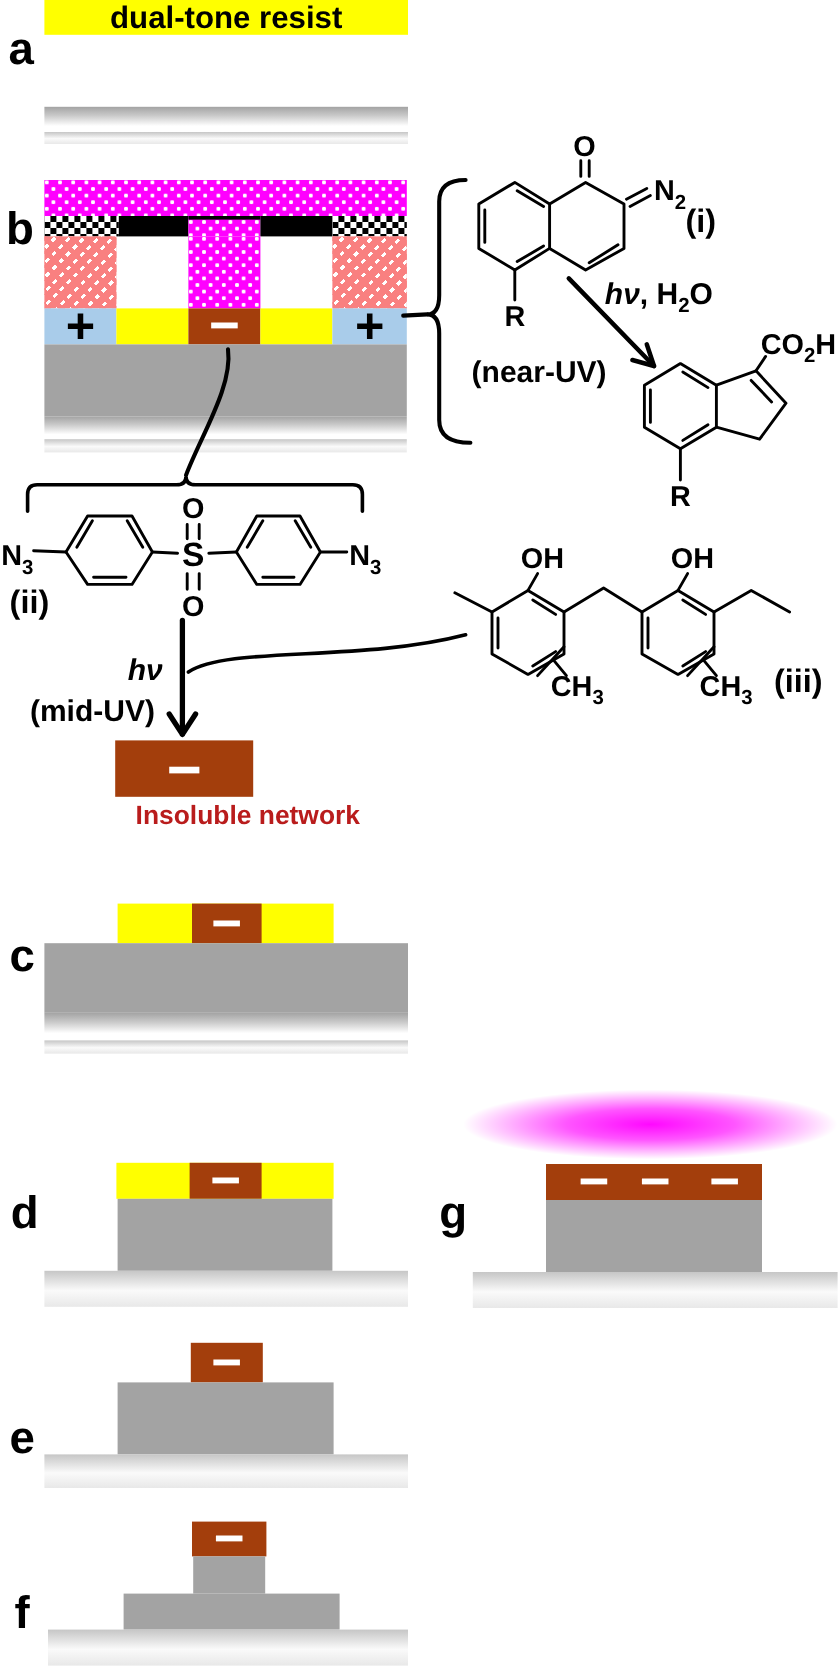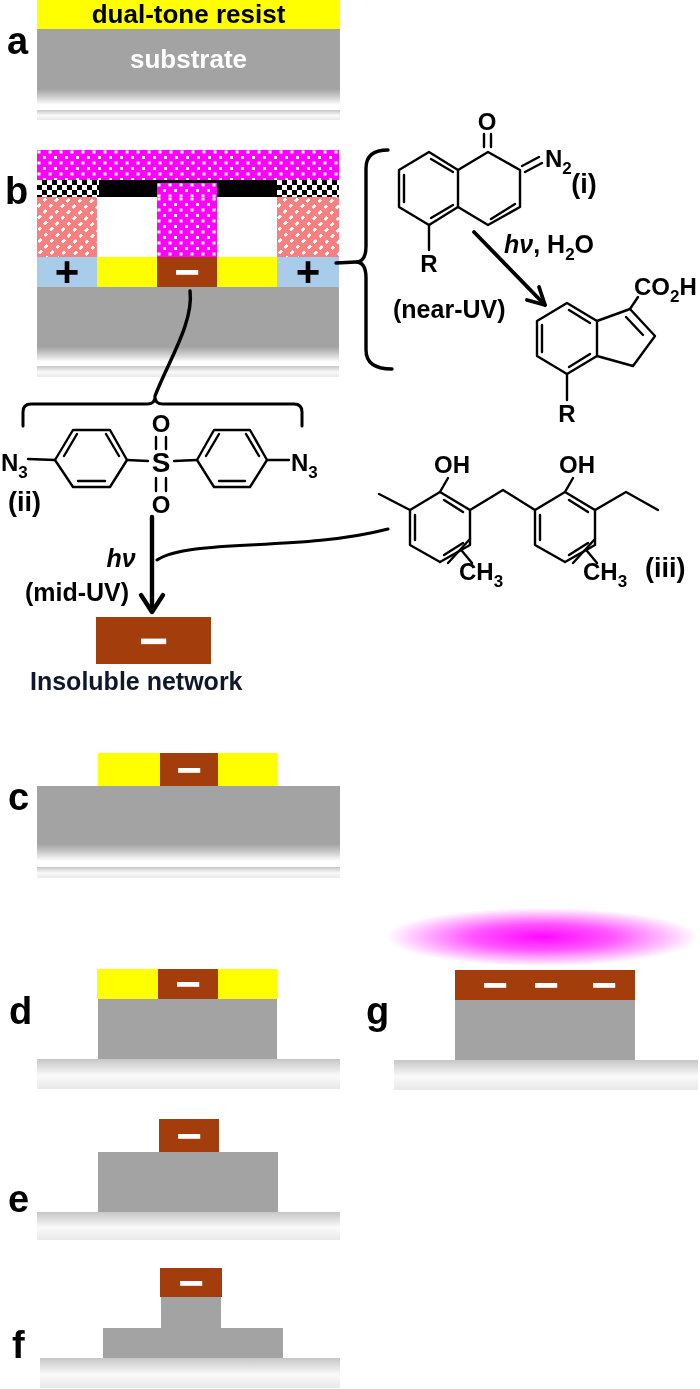--- a/index.html
+++ b/index.html
@@ -28,21 +28,21 @@
   
   .panel-label{font-weight:700;font-size:38px;color:#000;line-height:1;}
   .band-text{display:flex;align-items:center;justify-content:center;
              font-weight:700;font-size:26px;color:#000;}
   .white-text{color:#fff;}
   .plus{display:flex;align-items:center;justify-content:center;
         font-weight:700;font-size:42px;color:#000;}
   .minus{display:flex;align-items:center;justify-content:center;
          font-weight:700;font-size:44px;color:#fff;}
   .minus-big{font-size:50px;}
-  .caption{font-weight:700;font-size:25px;color:#0f172a;text-align:left;}
+  .caption{font-weight:700;font-size:22px;color:#b91c1c;text-align:right;}
   .rie-text{display:flex;align-items:center;justify-content:center;
             font-weight:700;font-size:30px;color:#000;}
   .glow{border-radius:50%;
         background:radial-gradient(closest-side,rgba(255,0,255,.97) 0%,
                    rgba(255,20,255,.72) 45%,rgba(255,0,255,0) 100%);}
   
   svg{position:absolute;left:0;top:0;pointer-events:none;}
   .bond{stroke:#000;stroke-width:2.4;fill:none;stroke-linecap:round;stroke-linejoin:round;}
   .curve{stroke:#000;stroke-width:3.4;fill:none;stroke-linecap:round;}
   .arrow{stroke:#000;stroke-width:3.8;fill:none;stroke-linecap:round;}
@@ -54,23 +54,20 @@
 </style>
 </head>
 <body>
 
 <div class="fig">
 
   <span class="abs panel-label" style="left:7px;top:22px;">a</span>
   <div class="abs yellow band-text" style="left:37px;top:0;width:303px;height:29px;">
     <span>dual-tone resist</span>
   </div>
-  <div class="abs gray band-text white-text" style="left:37px;top:29px;width:303px;height:60px;">
-    <span>substrate</span>
-  </div>
   <div class="abs fade" style="left:37px;top:89px;width:303px;height:16px;"></div>
   <div class="abs strip" style="left:37px;top:110px;width:303px;height:10px;"></div>
 
   <span class="abs panel-label" style="left:5px;top:172px;">b</span>
   <div class="abs dots" style="left:37px;top:150px;width:302px;height:30px;"></div>
 
   <div class="abs checker" style="left:37px;top:180px;width:62px;height:17px;"></div>
   <div class="abs blackbar" style="left:99px;top:180px;width:58px;height:17px;"></div>
   <div class="abs dots" style="left:157px;top:180px;width:60px;height:17px;border-top:3px solid #000;box-sizing:border-box;"></div>
   <div class="abs blackbar" style="left:217px;top:180px;width:60px;height:17px;"></div>

